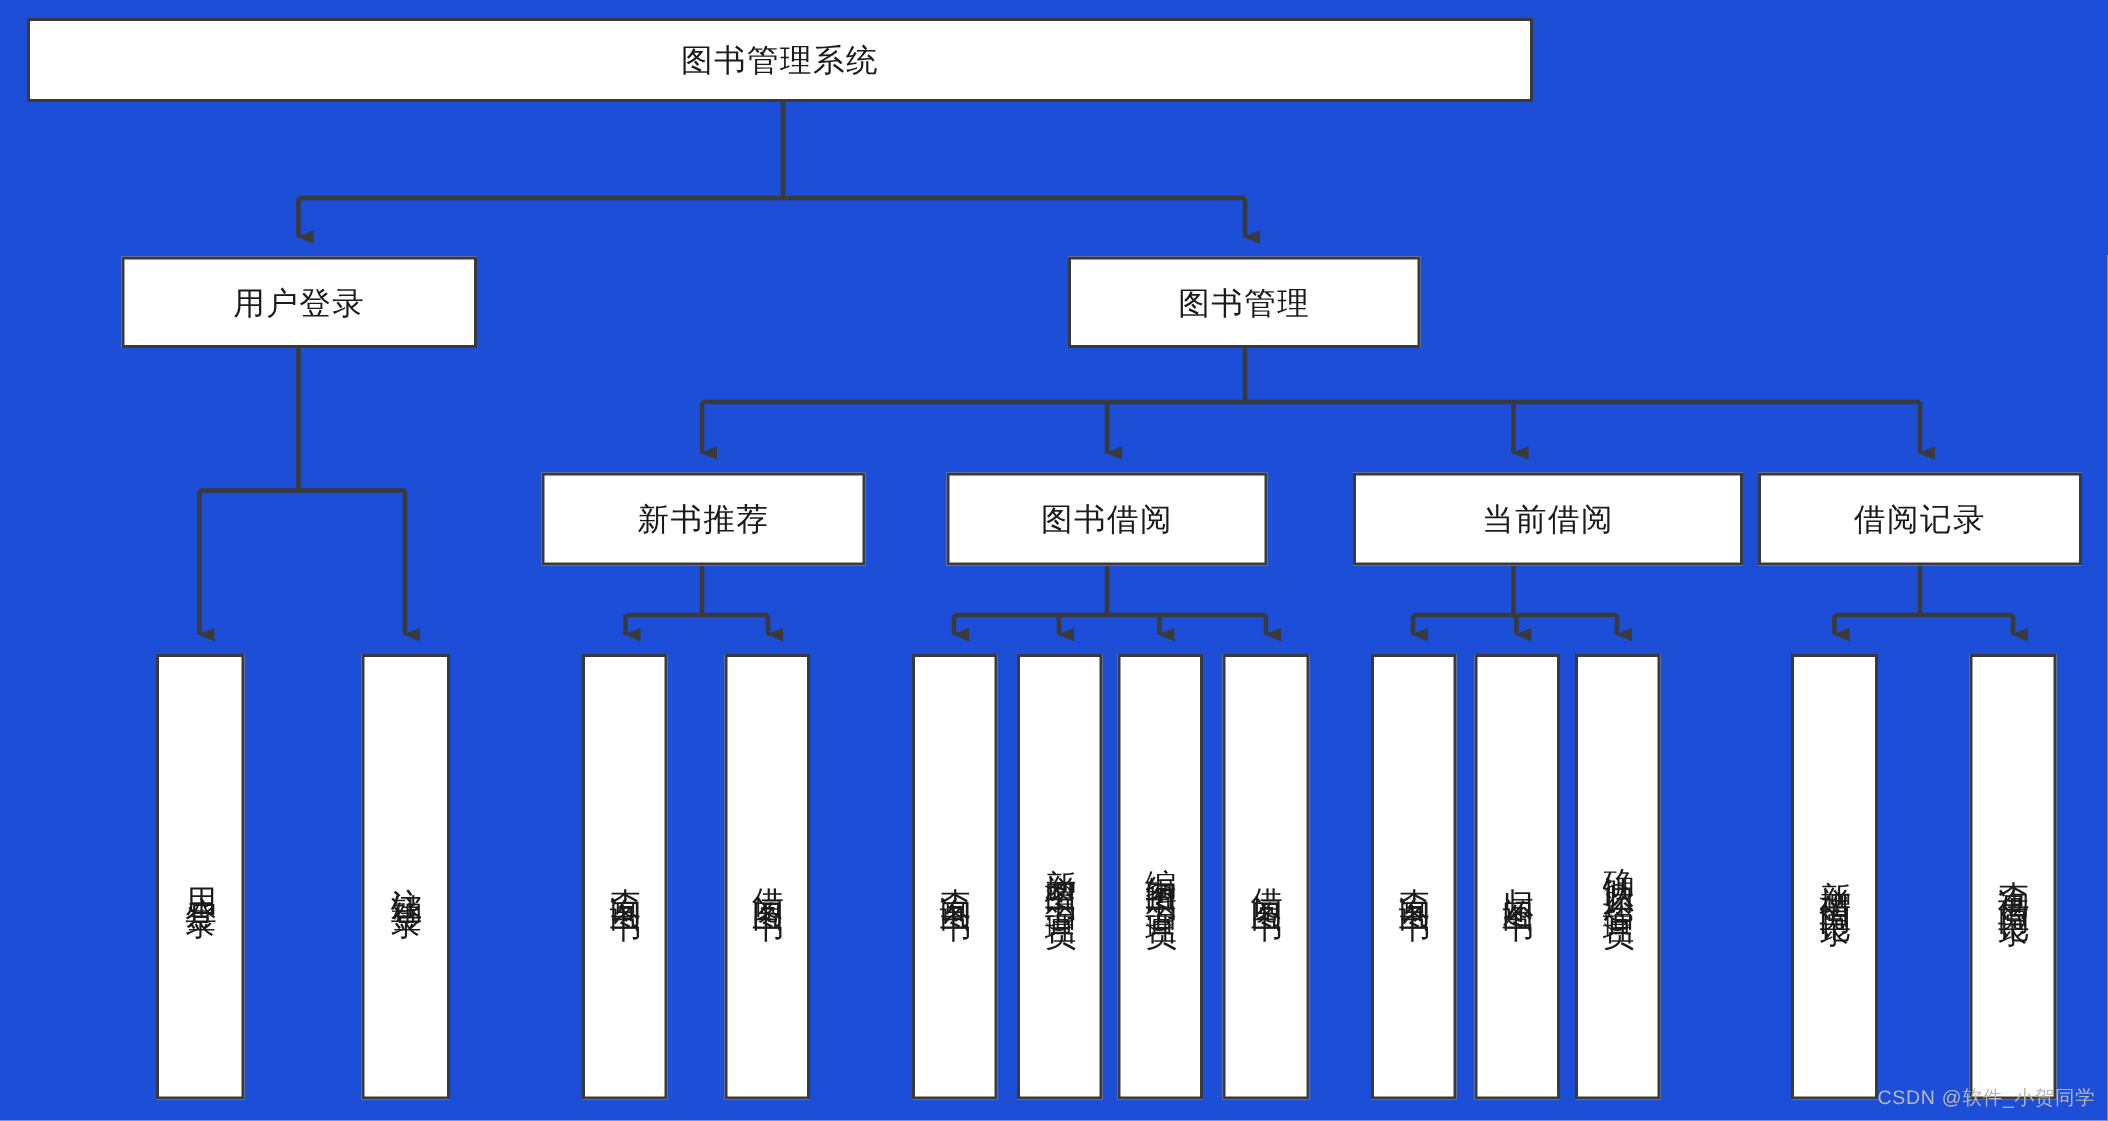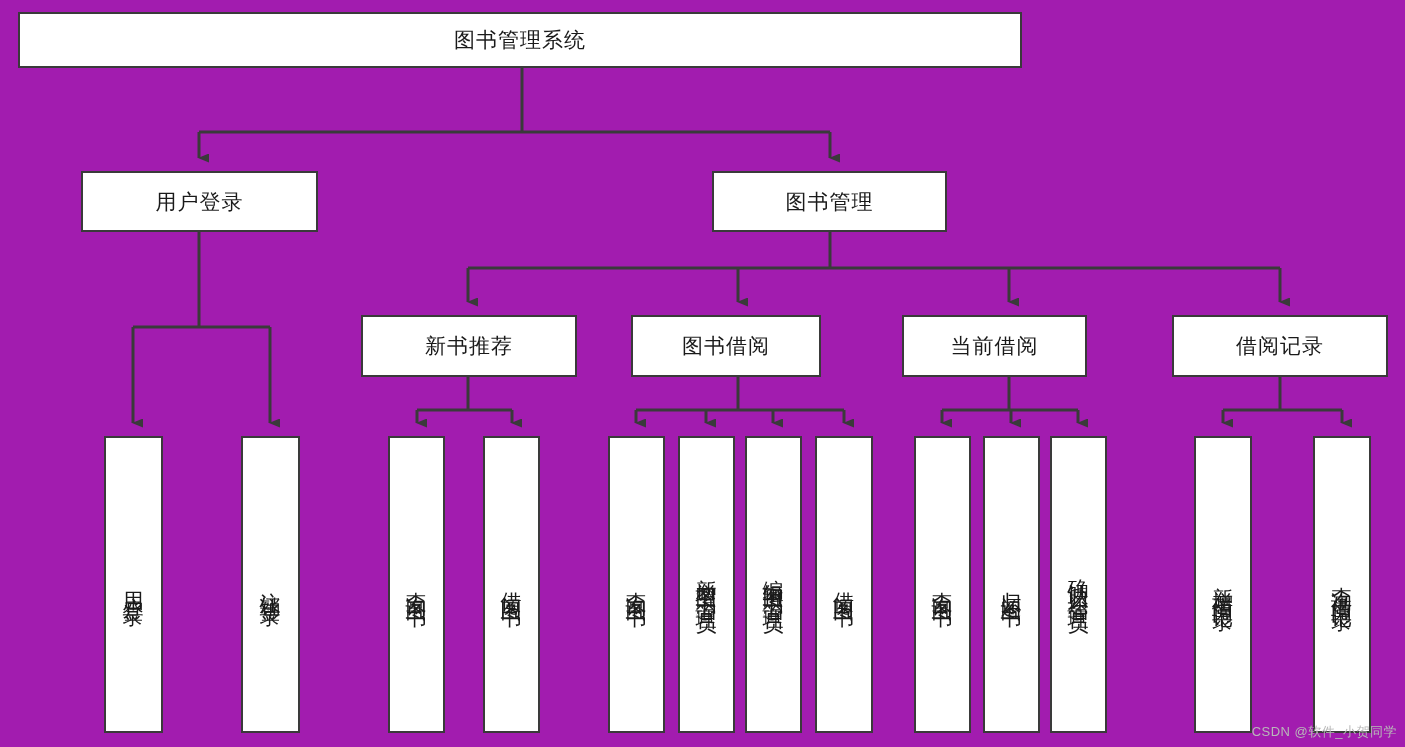--- a/index.html
+++ b/index.html
@@ -10,21 +10,21 @@
   body {
     width: 1405px;
     height: 747px;
     font-family: "Liberation Sans", sans-serif;
     overflow: hidden;
   }
   #diagram-root {
     position: relative;
     width: 1405px;
     height: 747px;
-    background: #a21caf;
+    background: #1d4ed8;
     text-decoration: underline;
   }
   svg.connectors {
     position: absolute;
     left: 0;
     top: 0;
     width: 1405px;
     height: 747px;
     pointer-events: none;
   }
@@ -132,24 +132,24 @@
   <div class="node horizontal" style="left:81px; top:171px; width:237px; height:61px;">
     <span class="htext">用户登录</span>
   </div>
   <div class="node horizontal" style="left:361px; top:315px; width:216px; height:62px;">
     <span class="htext">新书推荐</span>
   </div>
 
   <div class="node horizontal" style="left:712px; top:171px; width:235px; height:61px;">
     <span class="htext">图书管理</span>
   </div>
-  <div class="node horizontal" style="left:631px; top:315px; width:190px; height:62px;">
+  <div class="node horizontal" style="left:631px; top:315px; width:214px; height:62px;">
     <span class="htext">图书借阅</span>
   </div>
-  <div class="node horizontal" style="left:902px; top:315px; width:185px; height:62px;">
+  <div class="node horizontal" style="left:902px; top:315px; width:260px; height:62px;">
     <span class="htext">当前借阅</span>
   </div>
   <div class="node horizontal" style="left:1172px; top:315px; width:216px; height:62px;align-items:center;">
     <span class="htext">借阅记录</span>
   </div>
 
   <div class="node vertical" style="left:104px; top:436px; width:59px; height:297px;">
     <span class="vtext">用户登录</span>
   </div>
   <div class="node vertical" style="left:241px; top:436px; width:59px; height:297px;">

